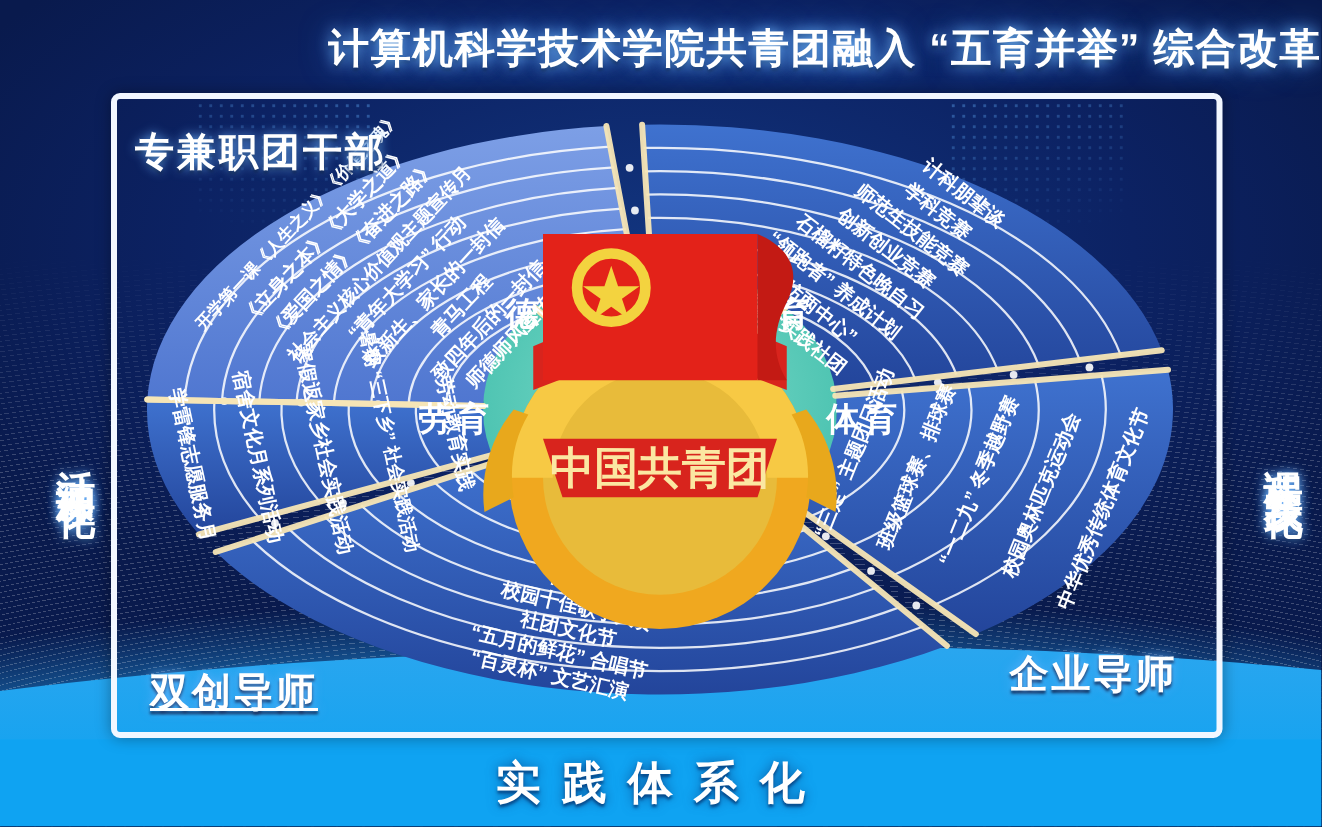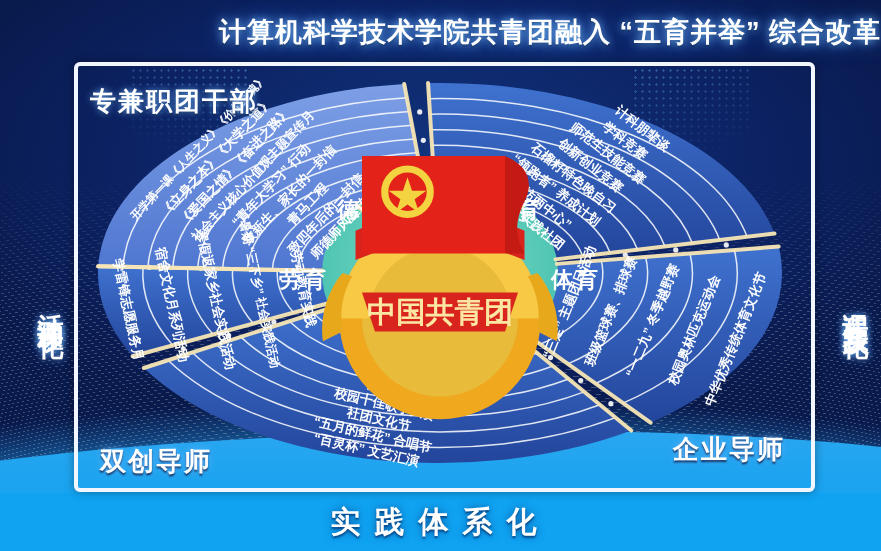--- a/index.html
+++ b/index.html
@@ -52,21 +52,21 @@
   
   .bottom-band{position:absolute;left:0;bottom:0;width:100%;height:58px;z-index:9;
      display:flex;align-items:center;justify-content:center;}
   .bottom-band span{font-size:30px;font-weight:bold;color:#fff;letter-spacing:14px;
      text-shadow:0 0 8px rgba(10,70,140,.8),0 2px 2px rgba(6,60,120,.85);}
 
   
   .corner{position:absolute;z-index:9;font-size:26px;font-weight:bold;color:#fff;
      letter-spacing:2px;text-shadow:0 0 7px rgba(110,180,255,.9),0 2px 2px #06163f;}
   .c-tl{left:90px;top:84px;} .c-tr{right:88px;top:84px;}
-  .c-bl{left:100px;bottom:72px;} .c-br{right:96px;bottom:84px;}
+  .c-bl{left:100px;bottom:72px;text-decoration:underline;} .c-br{right:96px;bottom:84px;}
 
   
   #wheel{position:absolute;left:95px;top:78px;width:690px;height:390px;z-index:7;}
   #wheel svg{display:block;width:100%;height:100%;overflow:visible;}
   .seg-text{font-family:"Liberation Sans","DejaVu Sans",sans-serif;fill:#ffffff;
      font-weight:bold;paint-order:stroke;}
   .hub-label{font-family:"Liberation Sans","DejaVu Sans",sans-serif;fill:#ffffff;
      font-size:22px;font-weight:bold;letter-spacing:3px;}
 
   

